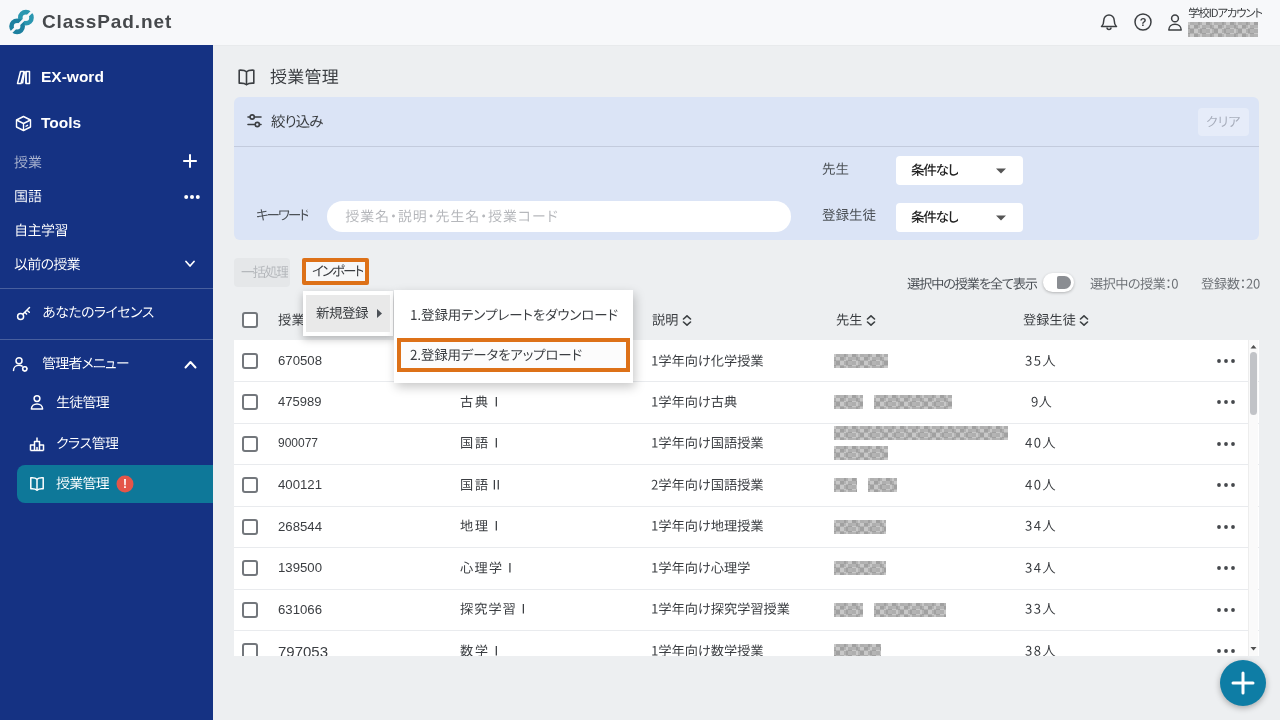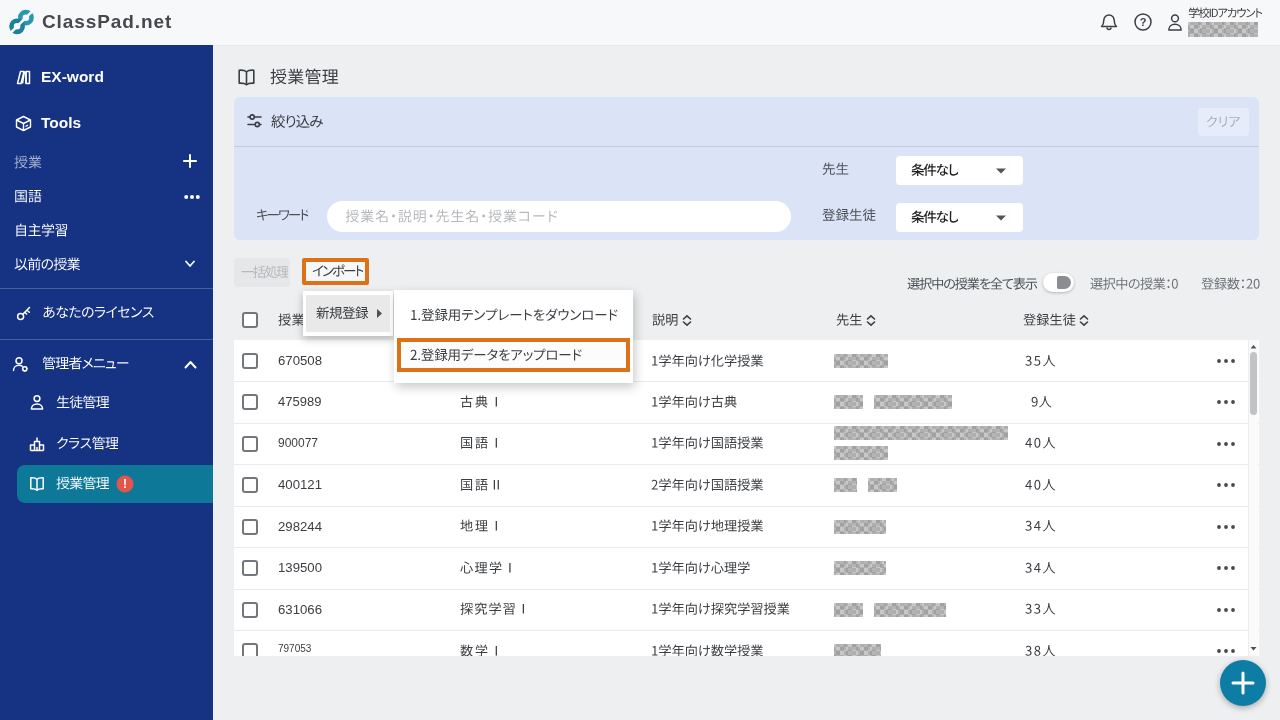--- a/index.html
+++ b/index.html
@@ -524,21 +524,21 @@
     <svg width="20" height="6" viewBox="0 0 20 6" style="display:block">
       <g fill="#45484c">
         <circle cx="3" cy="3" r="1.9"></circle>
         <circle cx="10" cy="3" r="1.9"></circle>
         <circle cx="17" cy="3" r="1.9"></circle>
       </g>
     </svg>
   </div>
 <div style="position:absolute;left:234px;top:547px;width:1025px;height:1px;background:#e9ebee;"></div>
 <div style="position:absolute;left:242px;top:518.735px;width:16px;height:16px;background:#fff;border:2px solid #73777c;border-radius:3px;box-sizing:border-box;"></div>
-<div style="position:absolute;left:278px;top:518.7px;font-size:13.2px;color:#3b3e42">298244</div>
+<div style="position:absolute;left:278px;top:518.7px;font-size:13.2px;color:#3b3e42">268544</div>
 <div style="position:absolute;left:460.0px;top:519.2px;">
     <svg width="44.6" height="15.3" viewBox="0 0 3379 1160" style="display:block">
       <g transform="translate(0,880)">
         <path fill="#3b3e42" d="M429 -747V-473L321 -428L349 -361L429 -395V-79C429 30 462 57 577 57C603 57 796 57 824 57C928 57 953 13 964 -125C944 -128 914 -140 897 -153C890 -38 880 -11 821 -11C781 -11 613 -11 580 -11C513 -11 501 -22 501 -77V-426L635 -483V-143H706V-513L846 -573C846 -412 844 -301 839 -277C834 -254 825 -250 809 -250C799 -250 766 -250 742 -252C751 -235 757 -206 760 -186C788 -186 828 -186 854 -194C884 -201 903 -219 909 -260C916 -299 918 -449 918 -637L922 -651L869 -671L855 -660L840 -646L706 -590V-840H635V-560L501 -504V-747ZM33 -154 63 -79C151 -118 265 -169 372 -219L355 -286L241 -238V-528H359V-599H241V-828H170V-599H42V-528H170V-208C118 -187 71 -168 33 -154Z M1602 -540H1755V-411H1602ZM1820 -540H1973V-411H1820ZM1602 -728H1755V-601H1602ZM1820 -728H1973V-601H1820ZM1444 -22V47H2093V-22H1826V-160H2059V-228H1826V-346H2045V-794H1533V-346H1749V-228H1521V-160H1749V-22ZM1161 -100 1180 -24C1268 -53 1383 -92 1491 -128L1478 -201L1368 -164V-413H1469V-483H1368V-702H1484V-772H1172V-702H1296V-483H1182V-413H1296V-141C1245 -125 1199 -111 1161 -100Z M2705 0H2801V-732H2705Z"></path>
       </g>
     </svg>
   </div>
 <div style="position:absolute;left:651.0px;top:519.2px;">
     <svg width="112.6" height="15.3" viewBox="0 0 8531 1160" style="display:block">
       <g transform="translate(0,880)">
@@ -626,21 +626,21 @@
 <div style="position:absolute;left:1216px;top:606.5949999999999px;">
     <svg width="20" height="6" viewBox="0 0 20 6" style="display:block">
       <g fill="#45484c">
         <circle cx="3" cy="3" r="1.9"></circle>
         <circle cx="10" cy="3" r="1.9"></circle>
         <circle cx="17" cy="3" r="1.9"></circle>
       </g>
     </svg>
   </div>
 <div style="position:absolute;left:242px;top:643.025px;width:16px;height:16px;background:#fff;border:2px solid #73777c;border-radius:3px;box-sizing:border-box;"></div>
-<div style="position:absolute;left:278px;top:643.0px;font-size:10px;color:#3b3e42">797053</div>
+<div style="position:absolute;left:278px;top:643.0px;font-size:15px;color:#3b3e42">797053</div>
 <div style="position:absolute;left:460.0px;top:643.5px;">
     <svg width="44.6" height="15.3" viewBox="0 0 3379 1160" style="display:block">
       <g transform="translate(0,880)">
         <path fill="#3b3e42" d="M438 -821C420 -781 388 -723 362 -688L413 -663C440 -696 473 -747 503 -793ZM83 -793C110 -751 136 -696 145 -661L205 -687C195 -723 168 -777 139 -816ZM629 -841C601 -663 548 -494 464 -389C481 -377 513 -351 525 -338C552 -374 577 -417 598 -464C621 -361 650 -267 689 -185C639 -109 573 -49 486 -3C455 -26 415 -51 371 -75C406 -121 429 -176 442 -244H531V-306H262L296 -377L278 -381H322V-531C371 -495 433 -446 459 -422L501 -476C474 -496 365 -565 322 -590V-594H527V-656H322V-841H252V-656H45V-594H232C183 -528 106 -466 34 -435C49 -421 66 -395 75 -378C136 -412 202 -467 252 -527V-387L225 -393L184 -306H39V-244H153C126 -191 98 -140 76 -102L142 -79L157 -106C191 -92 224 -77 256 -60C204 -23 134 2 42 17C55 33 70 60 75 80C183 57 263 24 322 -25C368 2 408 29 439 55L463 30C476 47 490 70 496 83C594 32 670 -32 729 -111C778 -30 839 35 916 80C928 59 952 30 970 15C889 -27 825 -96 775 -182C836 -290 874 -423 899 -586H960V-656H666C681 -712 694 -770 704 -830ZM231 -244H370C357 -190 337 -145 307 -109C268 -128 228 -146 187 -161ZM646 -586H821C803 -461 776 -354 734 -265C693 -359 664 -469 646 -586Z M1589 -347V-275H1186V-204H1589V-11C1589 3 1584 8 1564 9C1543 10 1475 10 1398 8C1411 29 1425 60 1431 81C1522 81 1579 80 1616 69C1653 57 1665 36 1665 -10V-204H2071V-275H1665V-301C1754 -343 1847 -407 1910 -470L1861 -506L1845 -502H1354V-436H1770C1728 -404 1677 -371 1628 -347ZM1532 -820C1562 -776 1593 -717 1606 -674H1402L1434 -690C1418 -729 1376 -786 1338 -828L1275 -799C1306 -761 1340 -712 1360 -674H1206V-450H1278V-606H1979V-450H2054V-674H1898C1932 -714 1969 -762 2000 -807L1921 -834C1897 -786 1852 -720 1814 -674H1638L1679 -690C1666 -733 1631 -797 1597 -845Z M2705 0H2801V-732H2705Z"></path>
       </g>
     </svg>
   </div>
 <div style="position:absolute;left:651.0px;top:643.5px;">
     <svg width="112.6" height="15.3" viewBox="0 0 8531 1160" style="display:block">
       <g transform="translate(0,880)">

